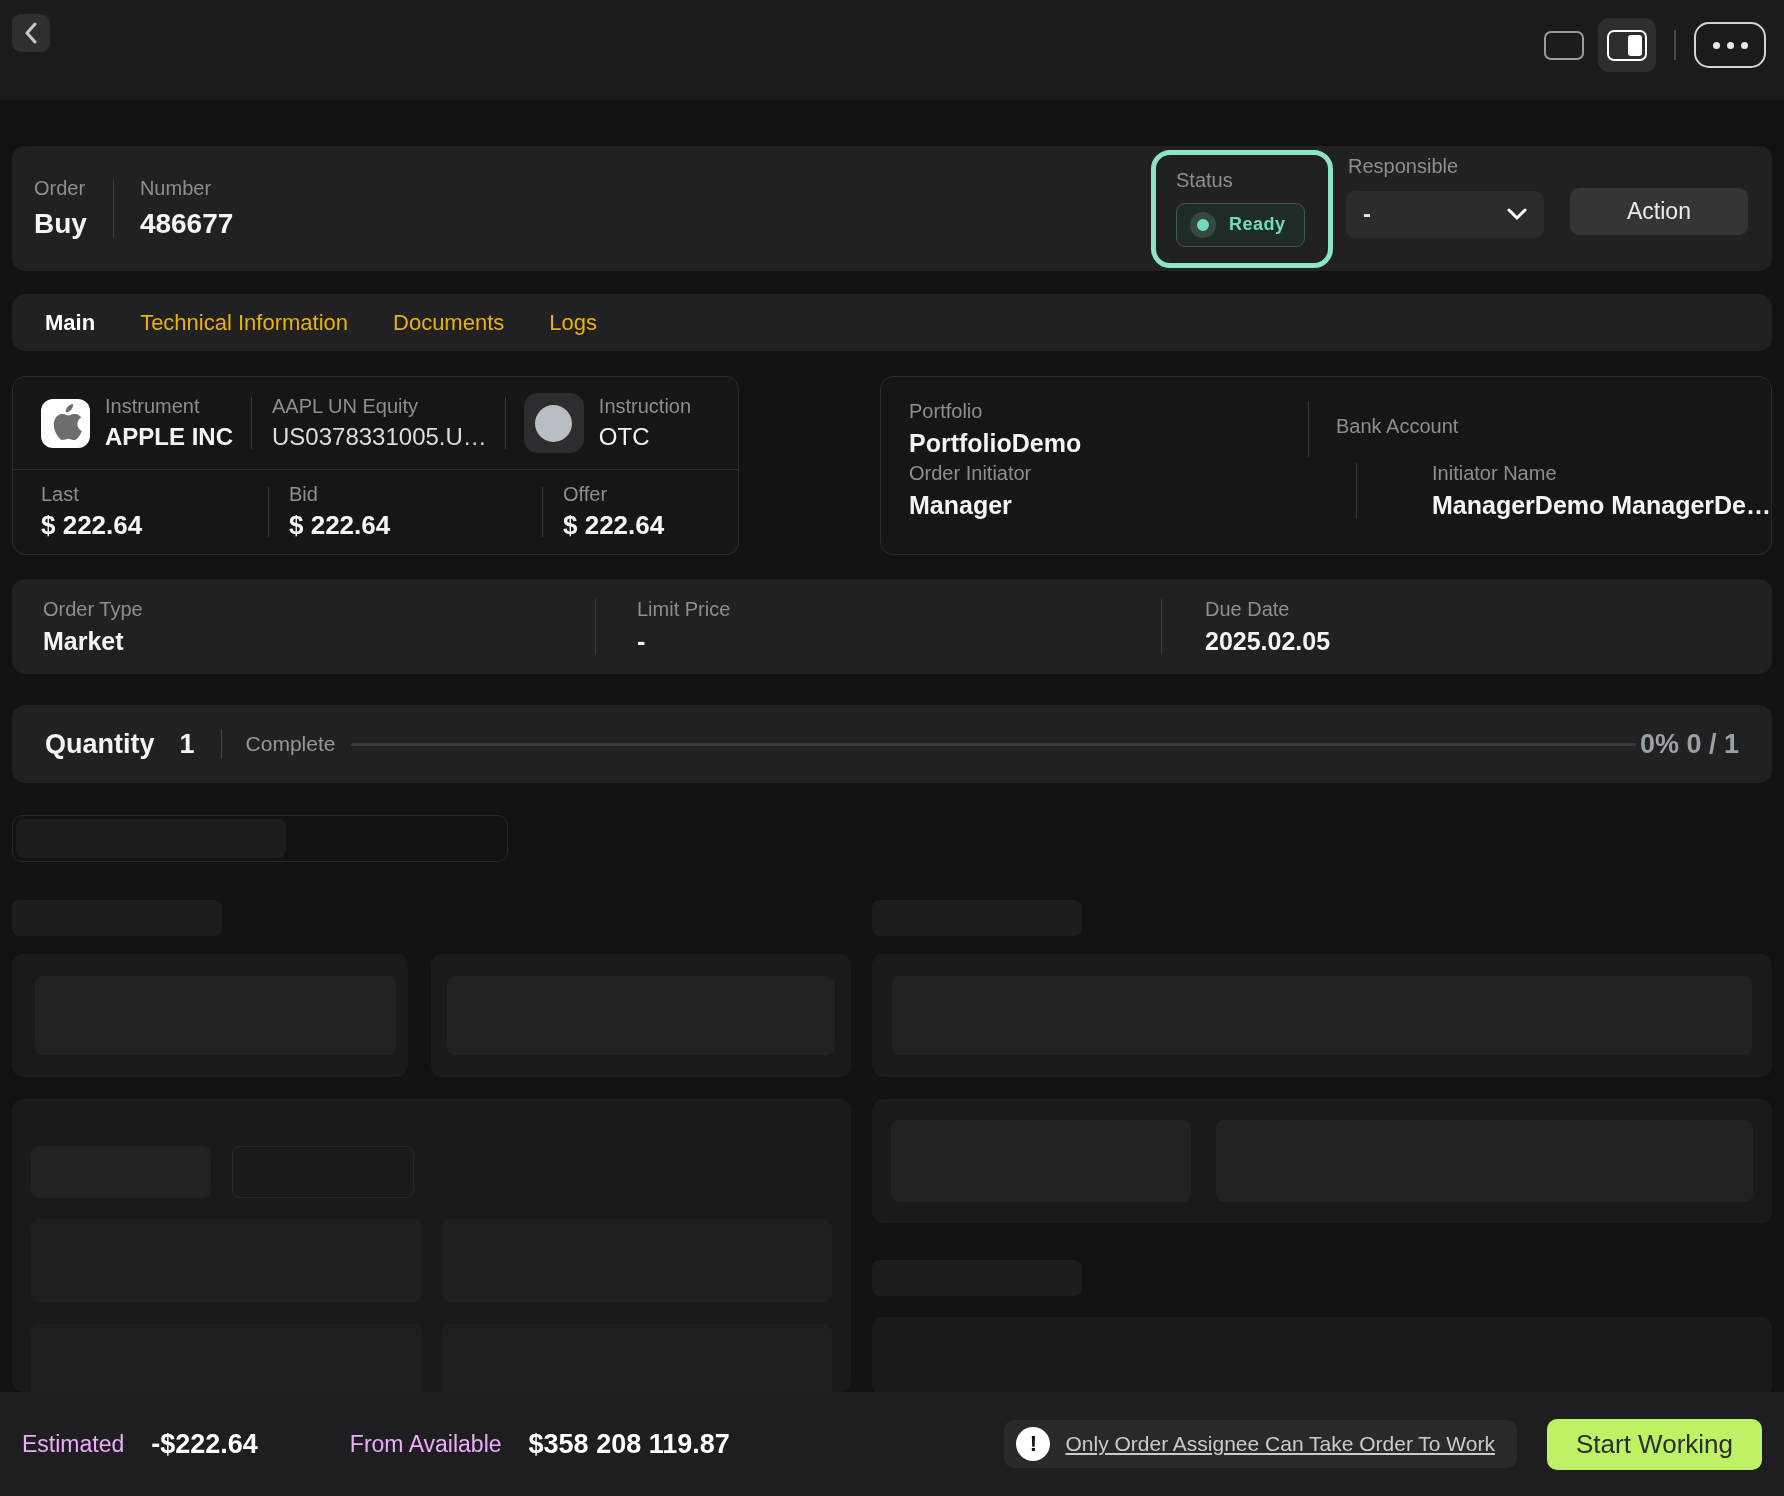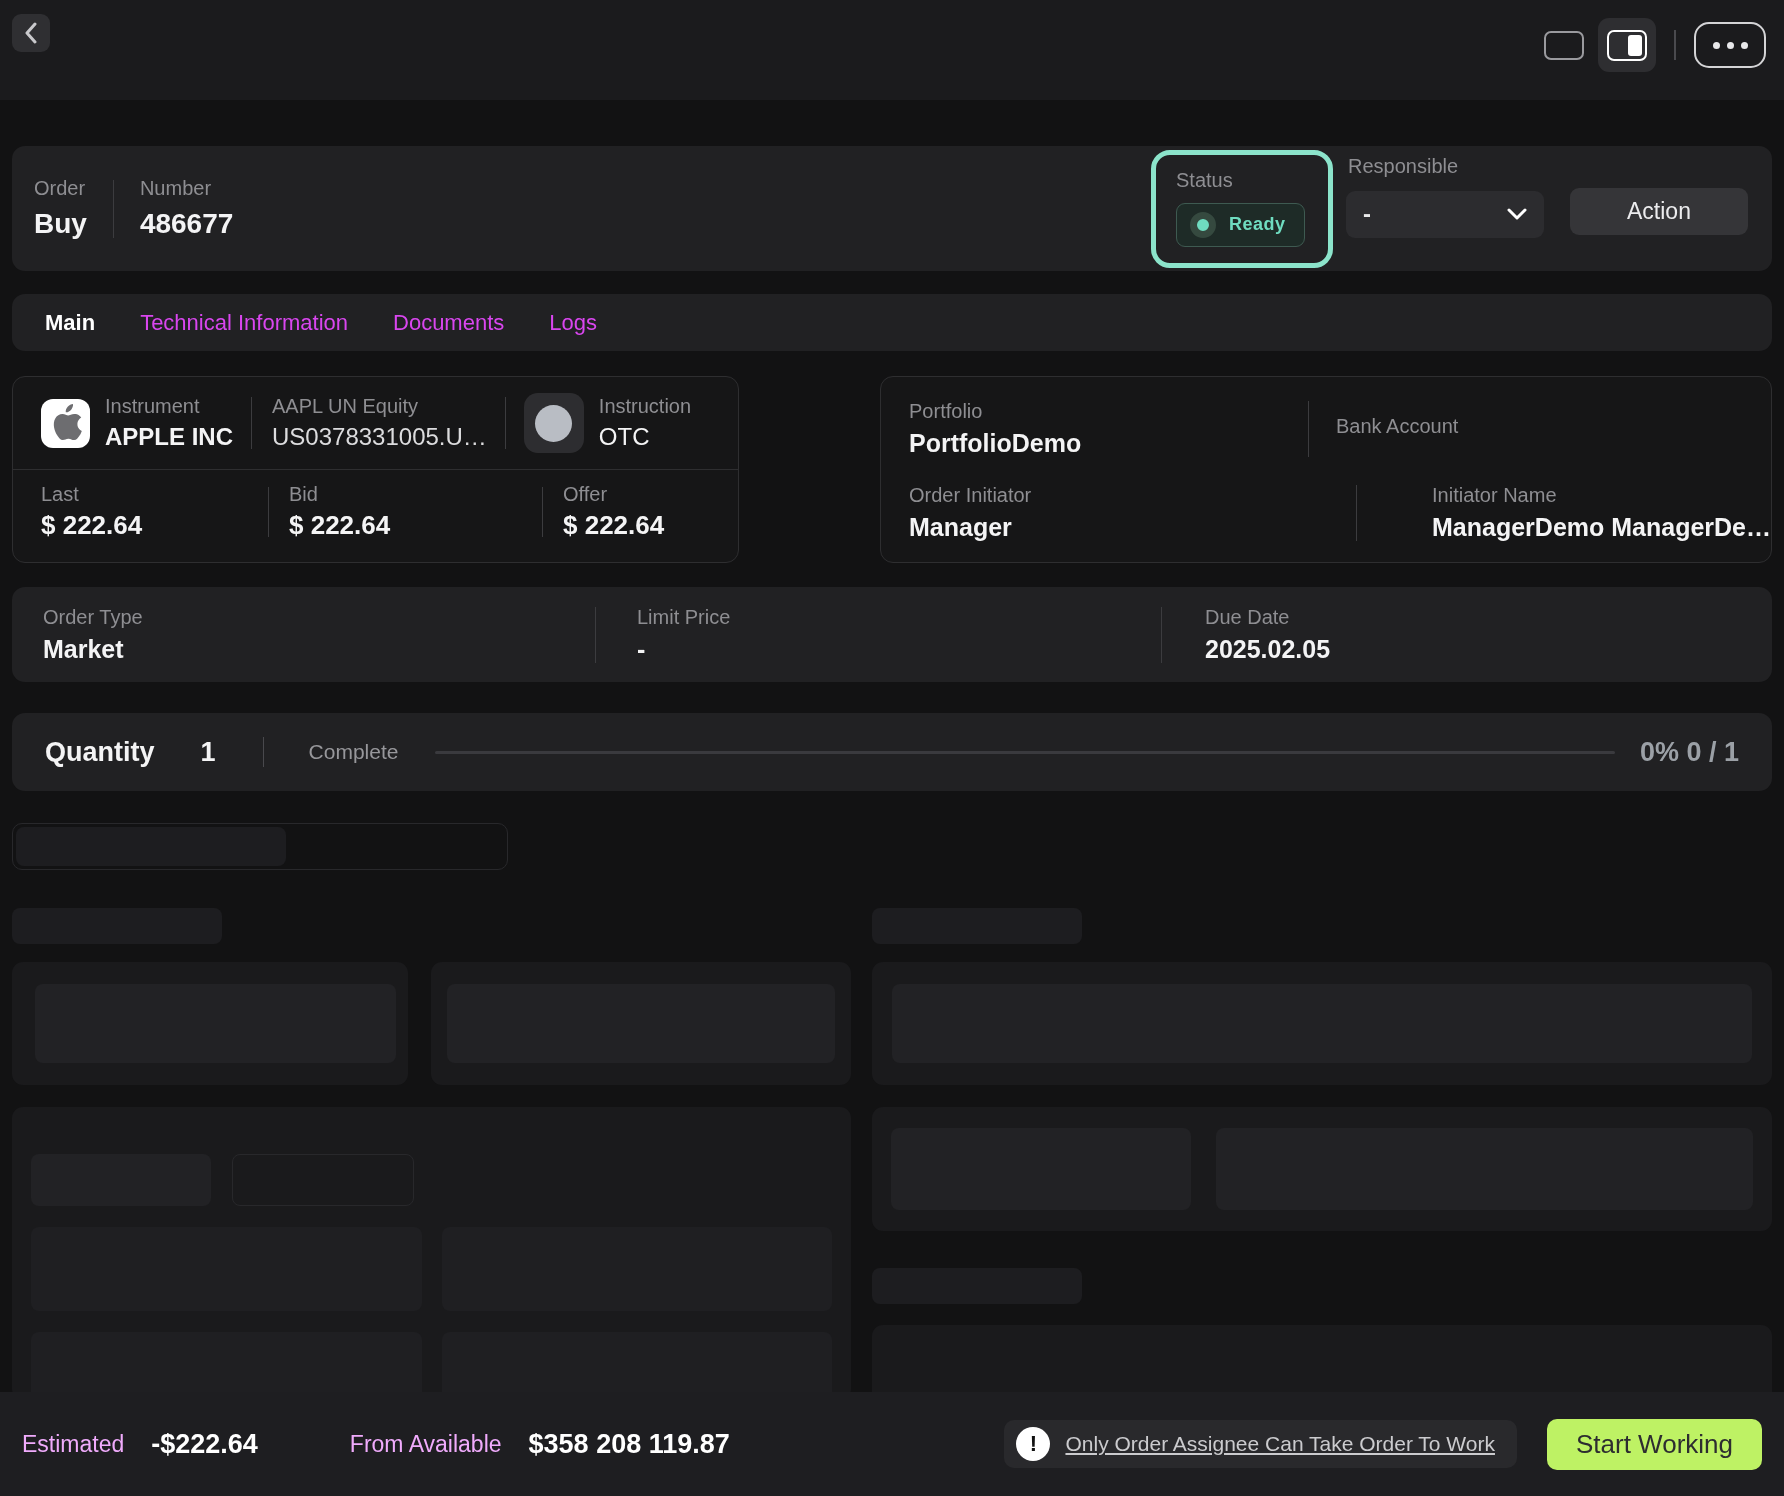--- a/index.html
+++ b/index.html
@@ -41,21 +41,21 @@
   .status-dot{width:26px; height:26px; border-radius:50%; background:var(--accent); border:7px solid #35493f;}
   .status-badge .txt{font-size:18px; font-weight:bold; color:var(--accent); letter-spacing:0.5px;text-align:right;}
   .resp-group{margin-left:13px; width:198px;}
   .resp-group .lab{font-size:20px; color:var(--label); margin:5px 0 13px 2px;}
   .dropdown{height:47px; background:#2c2c2f; border-radius:9px; display:flex; align-items:center; justify-content:space-between; padding:0 17px; cursor:pointer;}
   .dropdown .val{font-size:24px; font-weight:bold; color:#e9e9ea;}
   .action-btn{margin-left:26px; margin-top:38px; width:178px; height:47px; background:#353538; border-radius:9px; border:none; color:#ececee; font-size:23px; font-family:inherit; cursor:pointer;}
 
   
   .tabbar{margin-top:23px; height:57px; background:var(--card); border-radius:13px; display:flex; align-items:center; padding:0 33px; gap:45px;}
-  .tab{font-size:22px; color:#d946ef; cursor:pointer;}
+  .tab{font-size:22px; color:#eab308; cursor:pointer;}
   .tab.active{color:#ffffff; font-weight:bold;}
 
   
   .info-row{margin-top:25px; display:flex; align-items:stretch;}
   .instrument-card{width:748px; background:var(--darkcard); border:1px solid var(--border); border-radius:13px;}
   .inst-top{height:93px; display:flex; align-items:center; padding:0 18px 0 28px; border-bottom:1px solid var(--border);}
   .apple-ic{width:49px; height:49px; background:#ffffff; border-radius:12px; display:flex; align-items:center; justify-content:center; flex:0 0 auto;}
   .instr-ic{width:60px; height:60px; background:#2d2d30; border-radius:14px; display:flex; align-items:center; justify-content:center; flex:0 0 auto;}
   .instr-ic .circle{width:37px; height:37px; border-radius:50%; background:#b9bdc4;}
   .ig{margin-left:15px;}
@@ -66,39 +66,39 @@
   .inst-quotes{height:84px; display:flex; align-items:center;}
   .q{display:flex; flex-direction:column; justify-content:flex-end;}
   .q .lab{font-size:20px; color:var(--label); margin-bottom:4px;}
   .q .val{font-size:26px; font-weight:bold;}
   .q1{flex:0 0 255px; padding-left:28px;}
   .q2{flex:0 0 273px; padding-left:20px;}
   .q3{flex:1; padding-left:20px;}
   .inst-quotes .vsep{height:50px;}
   .portfolio-card{margin-left:141px; flex:1; background:var(--darkcard); border:1px solid var(--border); border-radius:13px; padding:21px 0 18px 0;}
   .p-row{display:flex; align-items:center; min-height:62px;}
-  .p-row + .p-row{margin-top:22px;gap:48px;}
+  .p-row + .p-row{gap:48px;}
   .p-cell1{flex:0 0 427px; padding-left:28px;}
   .p-cell2{flex:1; padding-left:27px;}
   .p-row .vsep{height:56px;}
   .pg .lab{font-size:20px; color:var(--label); margin-bottom:6px;}
   .pg .val{font-size:25px; font-weight:bold; color:var(--value); white-space:nowrap;}
 
   
   .ot-row{margin-top:24px; height:95px; background:var(--card); border-radius:13px; display:flex; align-items:center;}
   .ot{display:flex; flex-direction:column;}
   .ot .lab{font-size:20px; color:var(--label); margin-bottom:6px;}
   .ot .val{font-size:25px; font-weight:bold;}
   .ot1{flex:0 0 583px; padding-left:31px;}
   .ot2{flex:0 0 565px; padding-left:41px;}
   .ot3{flex:1; padding-left:43px;}
   .ot-row .vsep{height:56px;}
 
   
-  .qty-row{margin-top:31px; height:78px; background:var(--card); border-radius:13px; display:flex; align-items:center; padding:0 33px;gap:21px;}
+  .qty-row{margin-top:31px; height:78px; background:var(--card); border-radius:13px; display:flex; align-items:center; padding:0 33px;}
   .qty-title{font-size:27px; font-weight:bold;}
   .qty-val{font-size:27px; font-weight:bold; margin-left:25px;}
   .qty-sep{width:1px; height:30px; background:#49494d; margin:0 24px 0 26px;}
   .qty-complete{font-size:21px; color:#97979b;}
   .progress{flex:1; height:3px; background:#3a3a3e; border-radius:2px; margin-left:16px; position:relative; overflow:hidden;}
   .progress .pfill{position:absolute; left:0; top:0; bottom:0; background:var(--accent); width:0%;}
   .progress-txt{font-size:27px; font-weight:bold; color:#9ba0a6; margin-left:4px; white-space:pre;}
 
   
   .skeleton-area{margin-top:32px; display:flex;}

